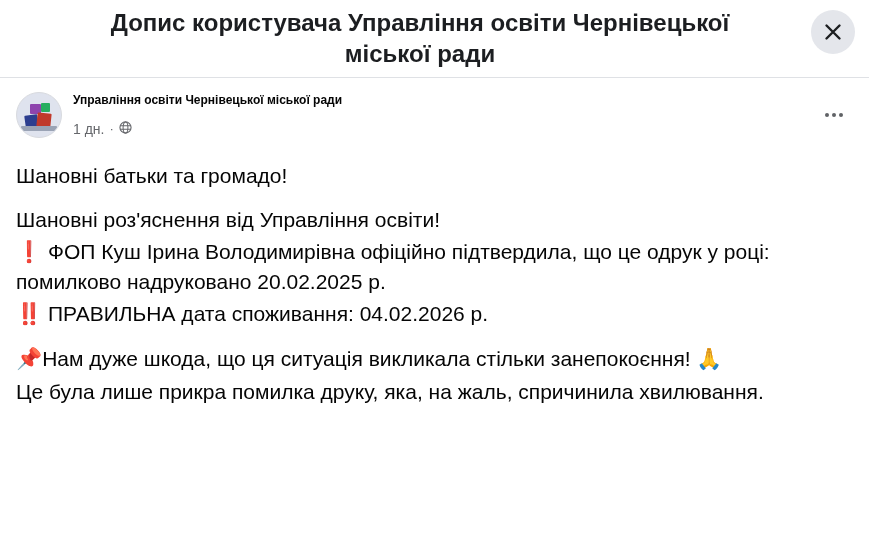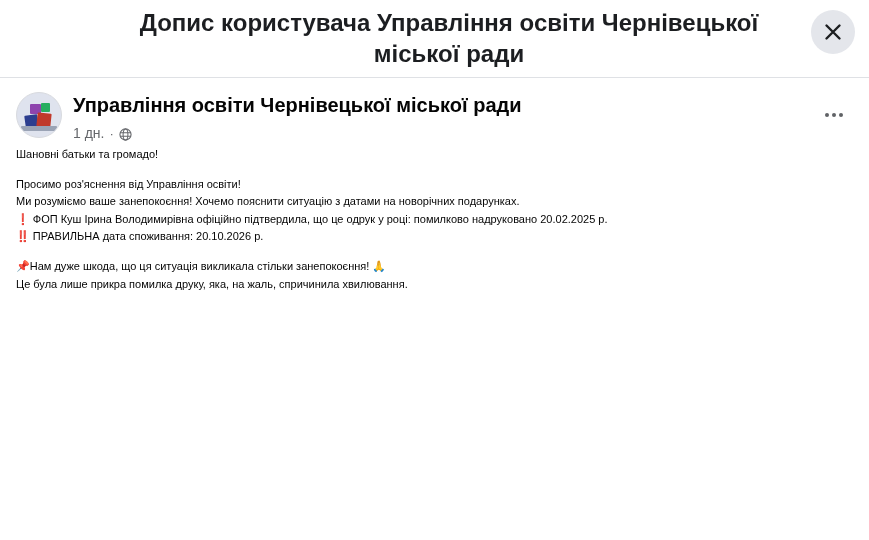--- a/index.html
+++ b/index.html
@@ -22,21 +22,21 @@
     background: #ffffff;
   }
 
   
   .header {
     position: relative;
     height: 78px;
     border-bottom: 1px solid #dfe1e5;
     display: flex;
     align-items: center;
-    justify-content: flex-end;
+    justify-content: flex-start;
     padding: 0 70px;
     box-sizing: border-box;
   }
   .header-title {
     font-size: 24px;
     font-weight: bold;
     line-height: 1.28;
     text-align: center;
     color: #1c1e21;
     max-width: 700px;
@@ -113,30 +113,30 @@
   .avatar .desk {
     position: absolute;
     left: 4px; bottom: 6px;
     width: 36px; height: 5px;
     background: #9aa3b5;
     border-radius: 1px;
   }
 
   .name-block { padding-top: 1px; }
   .page-name {
-    font-size: 20px;
+    font-size: 12px;
     font-weight: bold;
     color: #050505;
     line-height: 1.2;
   }
   .meta-row {
     display: flex;
-    align-items: flex-end;
+    align-items: flex-start;
     gap: 5px;
-    margin-top: 8px;
+    margin-top: 14px;
     font-size: 14px;
     color: #65676b;
   }
   .meta-dot { color: #65676b; font-size: 13px; }
   .globe-icon { display: inline-block; line-height: 0; }
 
   .more-button {
     position: absolute;
     right: 2px;
     top: 6px;
@@ -154,22 +154,22 @@
   }
   .more-button i {
     width: 4px; height: 4px;
     border-radius: 50%;
     background: #606266;
     display: block;
   }
 
   
   .post-body {
-    margin-top: 2px;
-    font-size: 11px;
+    margin-top: 19px;
+    font-size: 21px;
     line-height: 1.42;
     color: #050505;
   }
   .para { margin: 0 0 2px 0; }
   .para.gap { margin-top: 14px; }
   .emoji { font-family: "DejaVu Sans", sans-serif; }
   .emoji.pin { color: #d93025; }
   .emoji.warn { color: #d93025; font-weight: bold; }
   .emoji.pray { color: #e8a33d; }
 </style>
@@ -217,22 +217,21 @@
 
       <button class="more-button">
         <i></i>
         <i></i>
         <i></i>
       </button>
     </div>
 
     <div class="post-body">
       <p class="para"><span>Шановні батьки та громадо!</span></p>
-      <p class="para gap"><span>Просимо роз'яснення від Управління освіти!</span></p>
-      <p class="para"><span>Ми розуміємо ваше занепокоєння! Хочемо пояснити ситуацію з датами на новорічних подарунках.</span></p>
+      <p class="para gap"><span>Шановні роз'яснення від Управління освіти!</span></p>
       <p class="para"><span class="emoji warn">❗</span> <span>ФОП Куш Ірина Володимирівна офіційно підтвердила, що це одрук у році: помилково надруковано 20.02.2025 р.</span></p>
-      <p class="para"><span class="emoji warn">‼️</span> <span>ПРАВИЛЬНА дата споживання: 20.10.2026 р.</span></p>
+      <p class="para"><span class="emoji warn">‼️</span> <span>ПРАВИЛЬНА дата споживання: 04.02.2026 р.</span></p>
       <p class="para gap"><span class="emoji pin">📌</span><span>Нам дуже шкода, що ця ситуація викликала стільки занепокоєння!</span> <span class="emoji pray">🙏</span></p>
       <p class="para"><span>Це була лише прикра помилка друку, яка, на жаль, спричинила хвилювання.</span></p>
     </div>
 
   </div>
 </div>
 
 </body></html>

